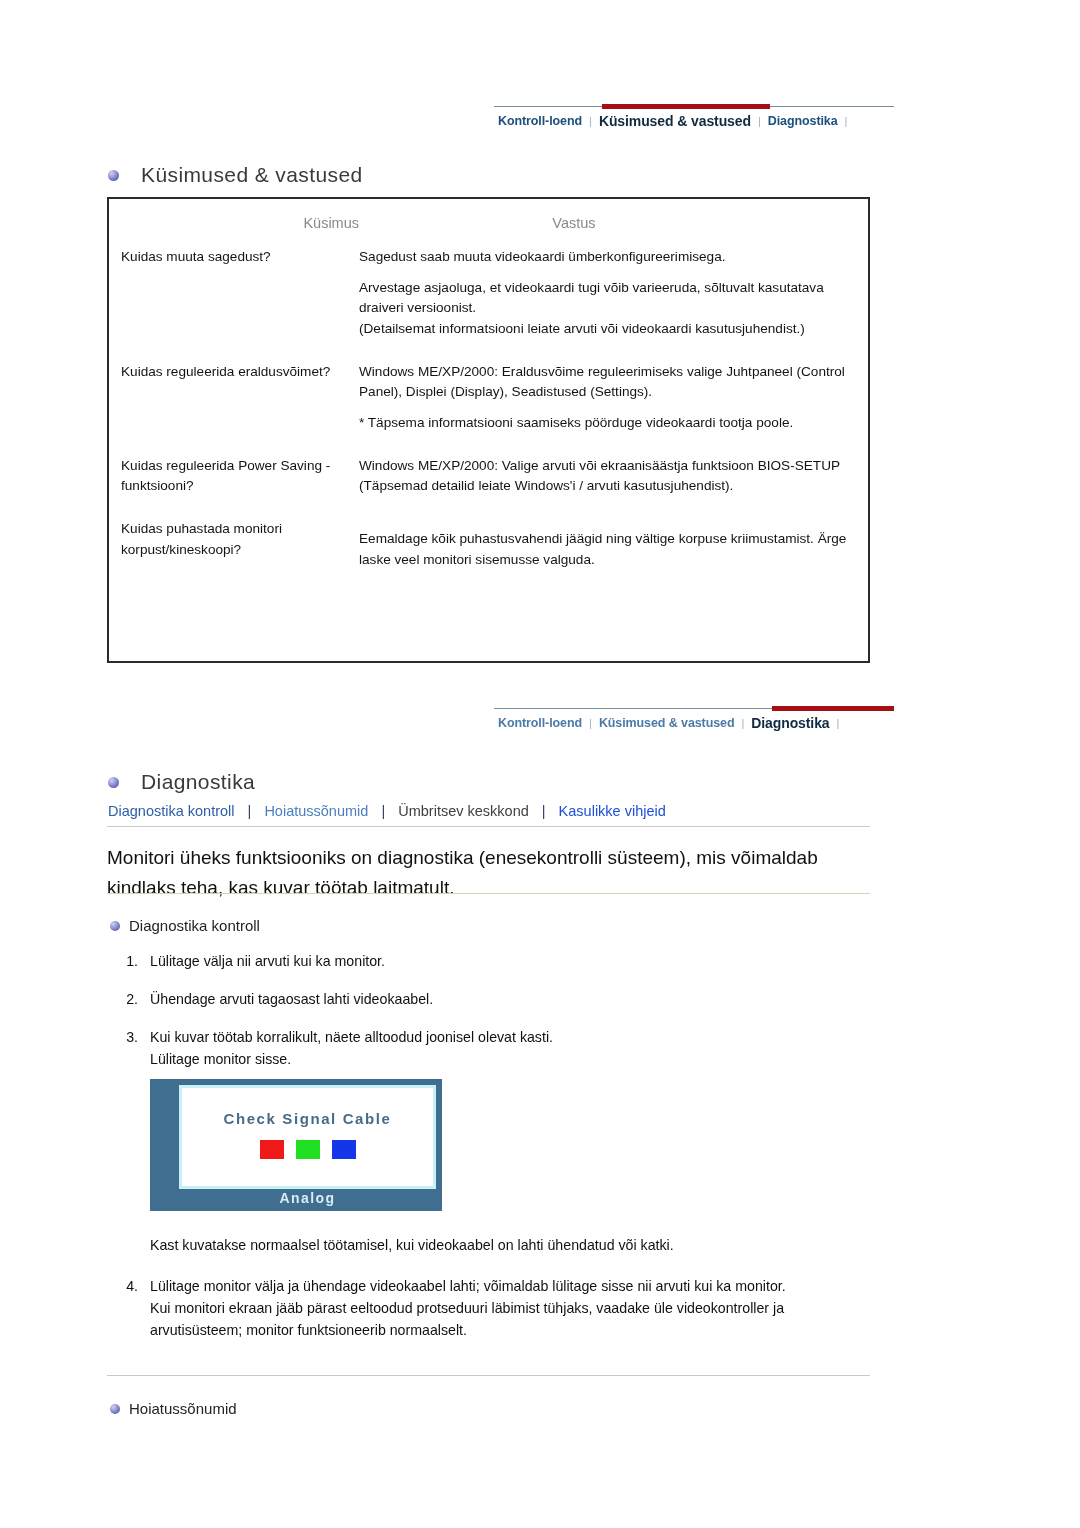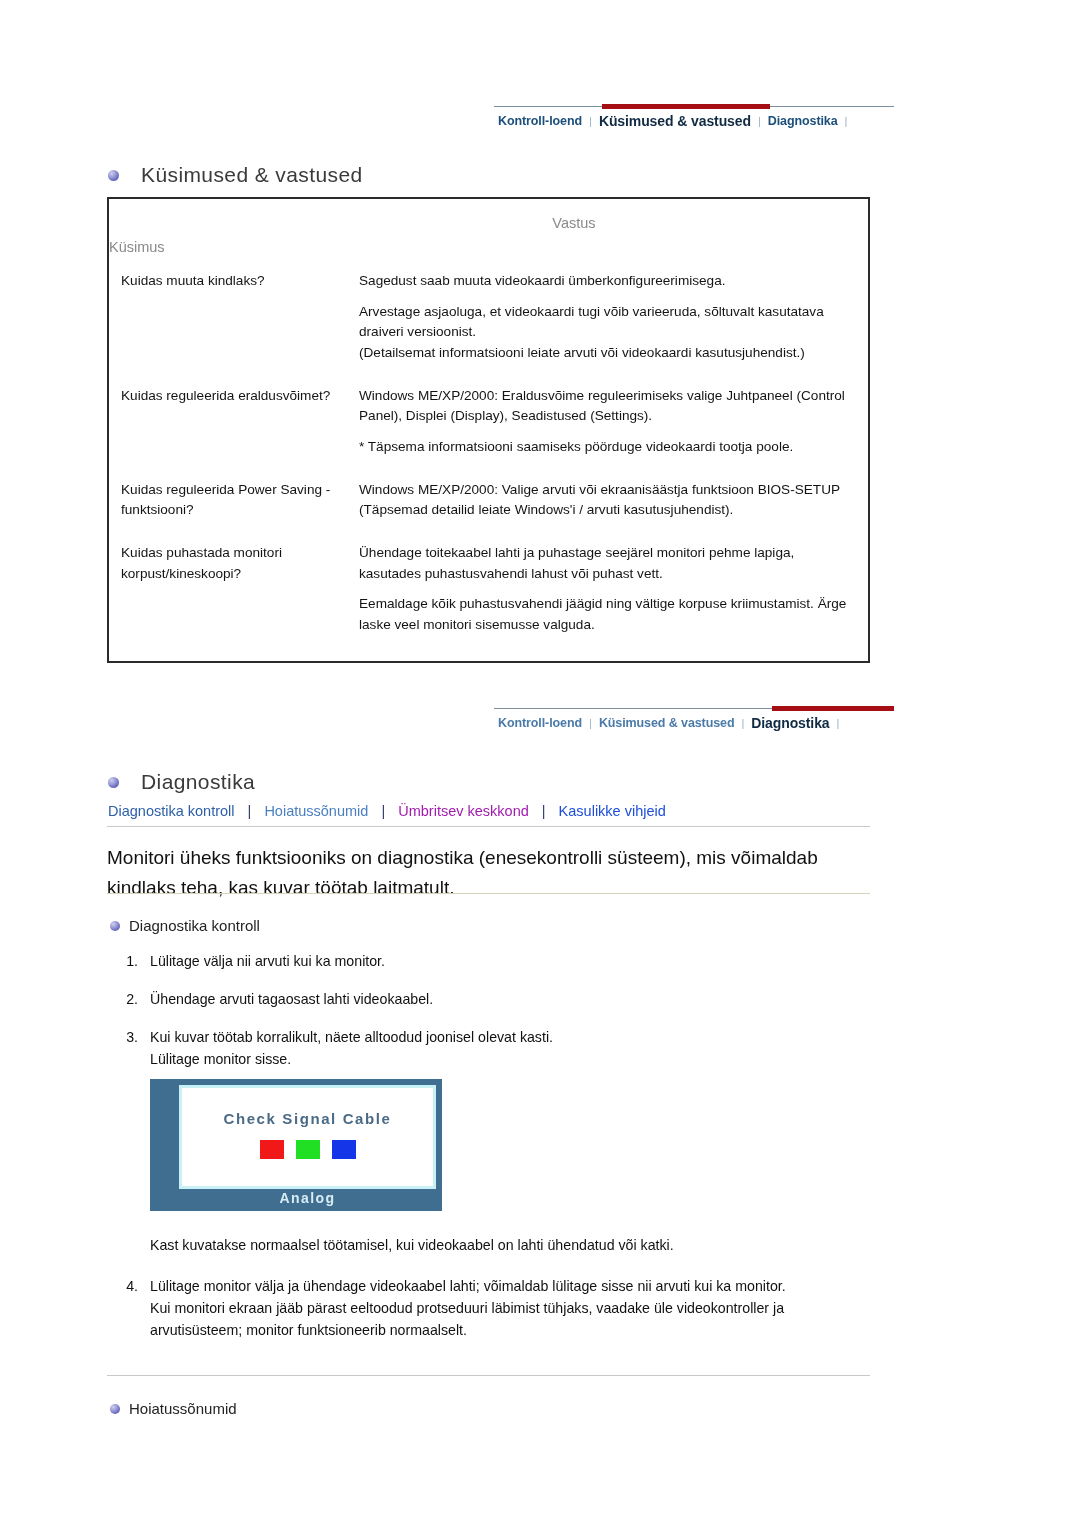--- a/index.html
+++ b/index.html
@@ -97,21 +97,21 @@
     box-sizing: border-box;
     background: #fff;
   }
   .faq-head {
     display: flex;
     font-size: 14.5px;
     color: #8a8a8a;
     padding-top: 16px;
     padding-bottom: 12px;
   }
-  .faq-head .q { width: 250px; text-align: left; margin-top: 24px; }
+  .faq-head .q { width: 250px; text-align: right; }
   .faq-head .a { width: 430px; text-align: center; }
   .faq-row {
     display: flex;
     font-size: 13.6px;
     line-height: 1.52;
     color: #141414;
   }
   .faq-row .q {
     width: 250px;
     padding-left: 12px;
@@ -128,21 +128,21 @@
   .sublinks {
     position: absolute;
     font-size: 14.5px;
     white-space: nowrap;
   }
   .sublinks a {
     text-decoration: none;
   }
   .sublink-0 { color: #2d5fa8; }
   .sublink-1 { color: #4a7fc0; }
-  .sublink-2 { color: #a21caf; }
+  .sublink-2 { color: #404040; }
   .sublink-3 { color: #1d4ed8; }
   .sublinks .bar {
     color: #2d3f6a;
     padding: 0 9px;
   }
   .hr-gold {
     position: absolute;
     height: 1px;
     background: #d8d2bb;
   }
@@ -266,21 +266,21 @@
   </div>
 
   <div class="faq-box" style="left:107px; top:197px; width:763px; height:466px;">
 
     <div class="faq-head">
       <div class="q">Küsimus</div>
       <div class="a">Vastus</div>
     </div>
 
     <div class="faq-row" style="margin-top:4px;">
-      <div class="q">Kuidas muuta kindlaks?</div>
+      <div class="q">Kuidas muuta sagedust?</div>
       <div class="a">
         <p>Sagedust saab muuta videokaardi ümberkonfigureerimisega.</p>
         <p class="gap" style="white-space:pre-line;">Arvestage asjaoluga, et videokaardi tugi võib varieeruda, sõltuvalt kasutatava draiveri versioonist.
 (Detailsemat informatsiooni leiate arvuti või videokaardi kasutusjuhendist.)</p>
       </div>
     </div>
 
     <div class="faq-row" style="margin-top:22px;">
       <div class="q" style="white-space:pre-line;">Kuidas reguleerida eraldusvõimet?</div>
       <div class="a">
@@ -292,21 +292,20 @@
     <div class="faq-row" style="margin-top:22px;">
       <div class="q" style="white-space:pre-line;">Kuidas reguleerida Power Saving -funktsiooni?</div>
       <div class="a">
         <p>Windows ME/XP/2000: Valige arvuti või ekraanisäästja funktsioon BIOS-SETUP (Täpsemad detailid leiate Windows'i / arvuti kasutusjuhendist).</p>
       </div>
     </div>
 
     <div class="faq-row" style="margin-top:22px;">
       <div class="q" style="white-space:pre-line;">Kuidas puhastada monitori korpust/kineskoopi?</div>
       <div class="a">
-        <p>Ühendage toitekaabel lahti ja puhastage seejärel monitori pehme lapiga, kasutades puhastusvahendi lahust või puhast vett.</p>
         <p class="gap">Eemaldage kõik puhastusvahendi jäägid ning vältige korpuse kriimustamist. Ärge laske veel monitori sisemusse valguda.</p>
       </div>
     </div>
   </div>
 
   <div class="navstrip" style="left:494px; top:708px;">
     <div class="rule"></div>
     <div class="redbar" style="left:278px; width:122px;"></div>
     <div class="navitems">
       <span class="navitem muted">Kontroll-loend</span>

